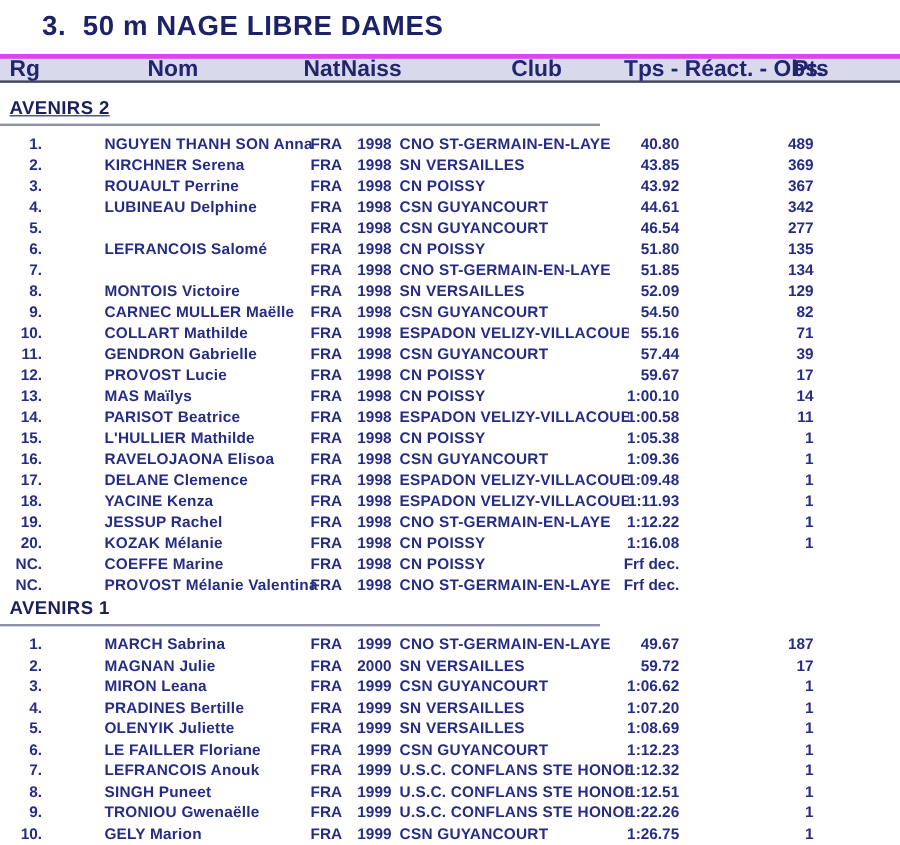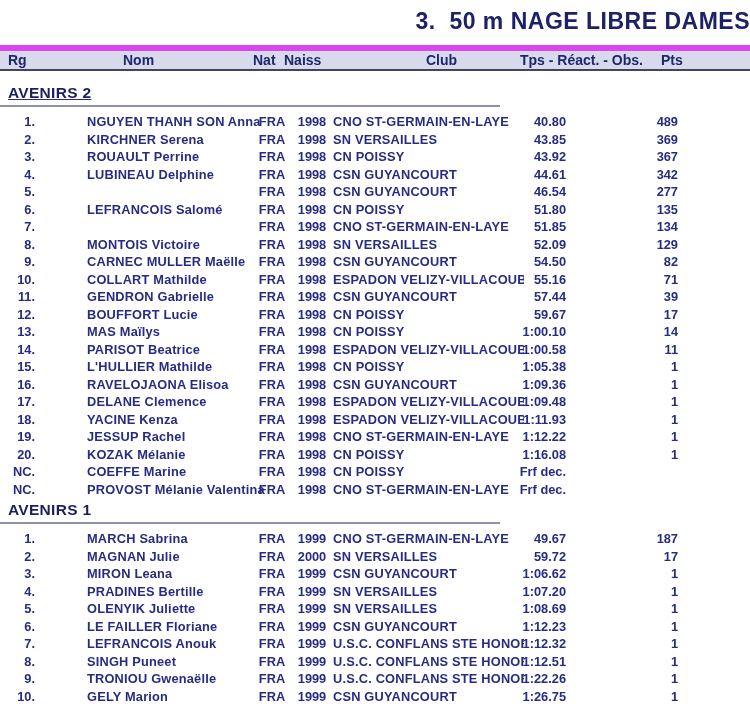--- a/index.html
+++ b/index.html
@@ -14,38 +14,38 @@
     font-family: "Liberation Sans", sans-serif;
     font-weight: bold;
     color: #262c83;
   }
   .page { width: 750px; height: 704px; position: relative; }
 
   
   .title {
     padding-top: 7px;
     padding-left: 35px;
-    text-align: right;
+    text-align: left;
     font-size: 23px;
     line-height: 28px;
     letter-spacing: 0.5px;
     color: #1d2268;
     white-space: pre;
   }
 
   
   .colheader {
     position: relative;
     margin-top: 10px;
     height: 18px;
     line-height: 18px;
     background: #d8d9ea;
-    border-top: 6px solid #d946ef;
+    border-top: 4px solid #d946ef;
     border-bottom: 2px solid #43455f;
-    font-size: 14px;
+    font-size: 19px;
     color: #20256e;
   }
   .colheader .h { position: absolute; top: 0; white-space: nowrap; }
   .h-rg    { left: 8px; }
   .h-nom   { left: 123px; }
   .h-nat   { left: 253px; }
   .h-naiss { left: 284px; text-align: center; }
   .h-club  { left: 426px; }
   .h-tps   { left: 520px; }
   .h-pts   { left: 661px; }
@@ -199,21 +199,21 @@
             <span class="cell c-rank">11.</span>
             <span class="cell c-name">GENDRON Gabrielle</span>
             <span class="cell c-nat">FRA</span>
             <span class="cell c-birth">1998</span>
             <span class="cell c-club">CSN GUYANCOURT</span>
             <span class="cell c-time">57.44</span>
             <span class="cell c-pts">39</span>
           </div>
           <div class="row">
             <span class="cell c-rank">12.</span>
-            <span class="cell c-name">BOUFFORT Lucie</span>
+            <span class="cell c-name">PROVOST Lucie</span>
             <span class="cell c-nat">FRA</span>
             <span class="cell c-birth">1998</span>
             <span class="cell c-club">CN POISSY</span>
             <span class="cell c-time">59.67</span>
             <span class="cell c-pts">17</span>
           </div>
           <div class="row">
             <span class="cell c-rank">13.</span>
             <span class="cell c-name">MAS Maïlys</span>
             <span class="cell c-nat">FRA</span>

